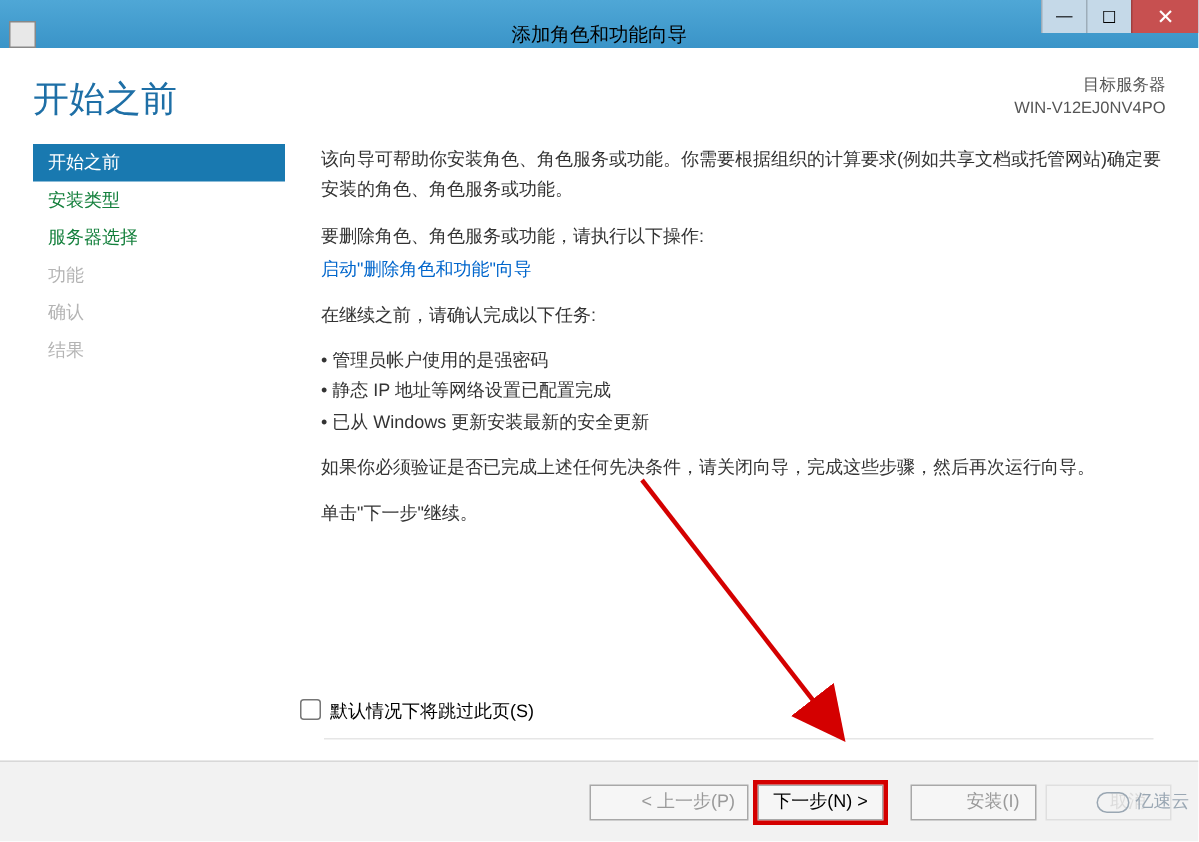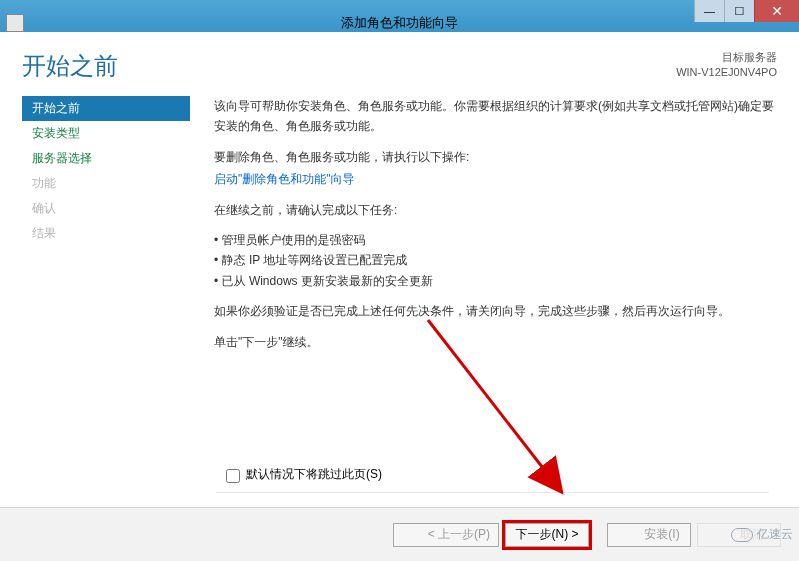--- a/index.html
+++ b/index.html
@@ -90,24 +90,24 @@
     padding: 6px 15px 0 24px;
     color: #333;
     line-height: 1.7;
   }
   .body-text p { margin-bottom: 10px; }
   .body-text a { color: #0066cc; text-decoration: none; }
   .body-text ul { list-style: none; margin: 2px 0 10px 0; }
   .body-text ul li::before { content: "• "; }
   .skip-row {
     position: absolute;
-    left: 226px;
+    left: 200px;
     bottom: 78px;
     display: flex;
-    align-items: flex-end;
+    align-items: flex-start;
     gap: 6px;
   }
   .skip-row input[type=checkbox]{ width:14px; height:14px; }
   .footer {
     position: absolute;
     left: 0; right: 0; bottom: 0;
     height: 54px;
     background: #f2f2f2;
     border-top: 1px solid #d8d8d8;
     display: flex;

